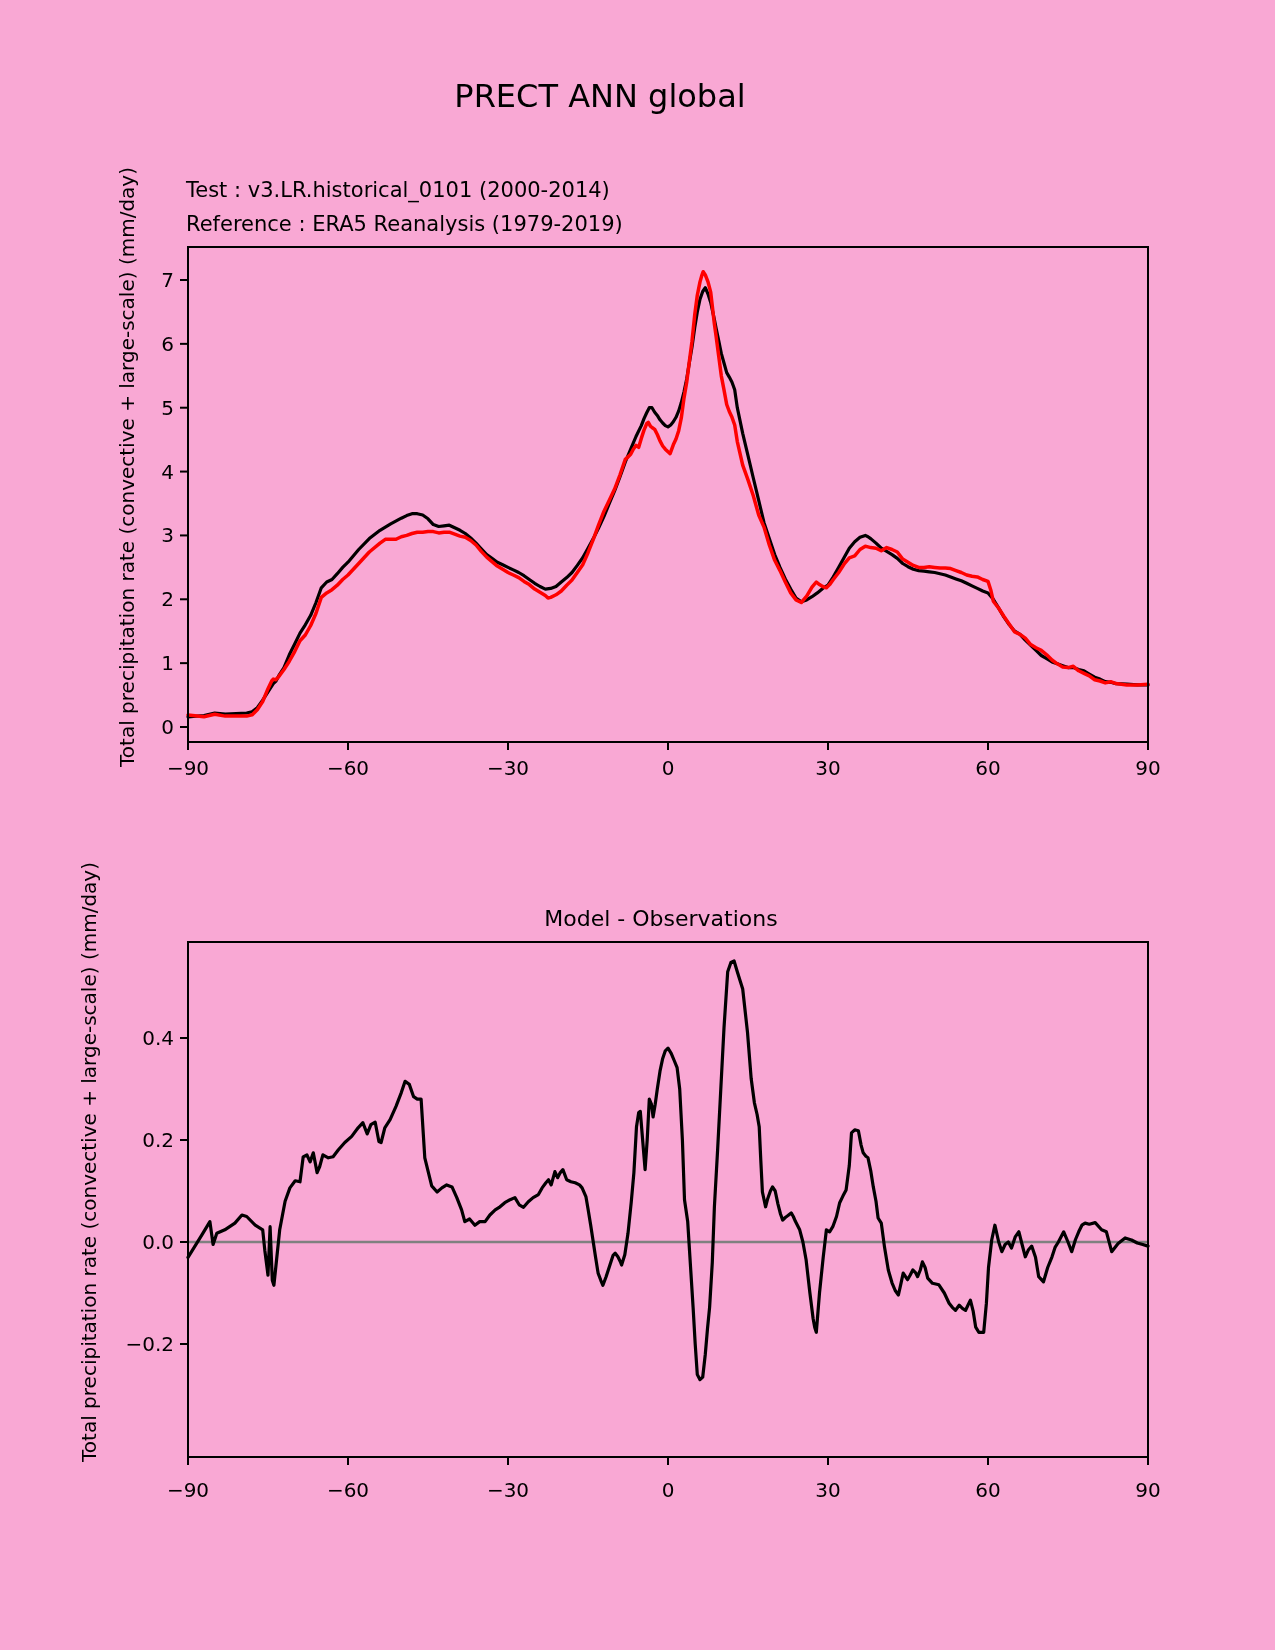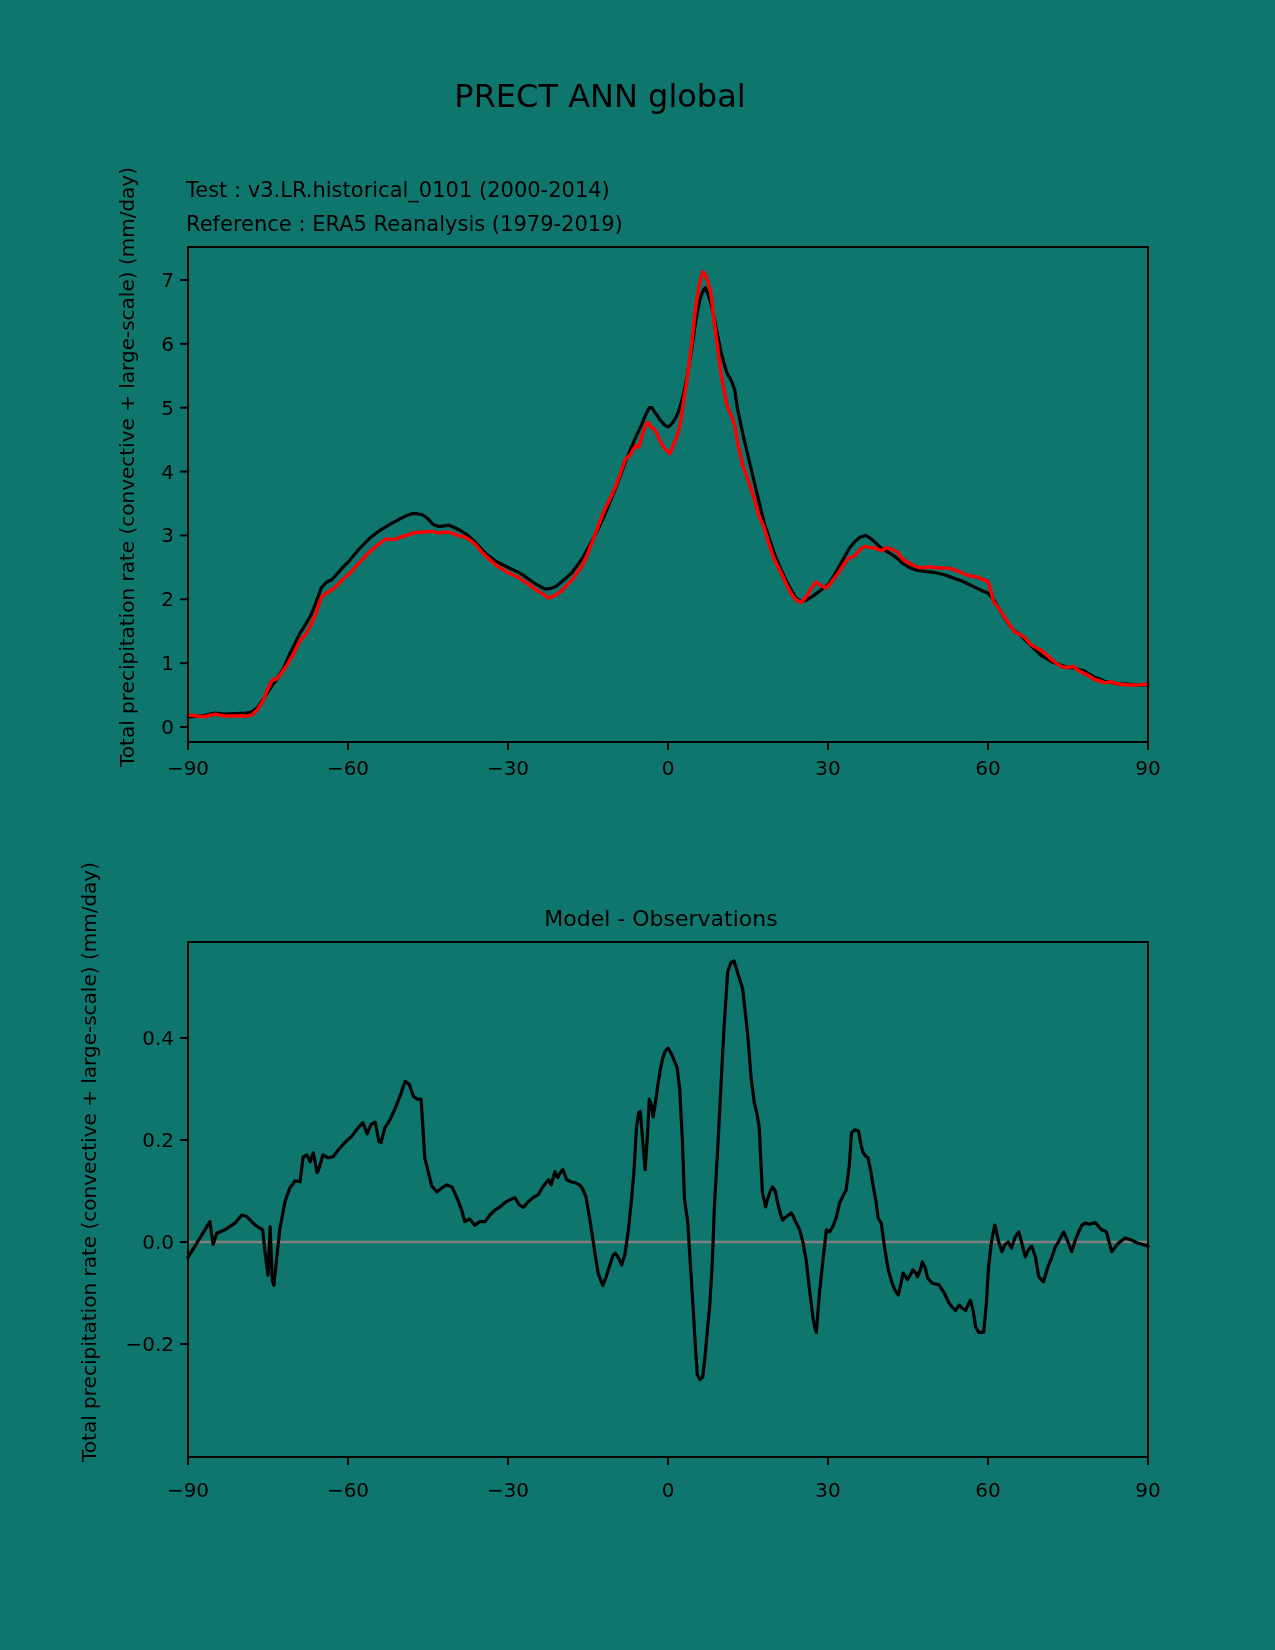--- a/index.html
+++ b/index.html
@@ -1,16 +1,16 @@
 <!DOCTYPE html>
 <html><head>
 <meta charset="utf-8">
 <style>
   html, body { margin: 0; padding: 0; background: #ffffff; }
-  .page { position: relative; width: 1275px; height: 1650px; background: #0f766e; overflow: hidden; }
+  .page { position: relative; width: 1275px; height: 1650px; background: #f9a8d4; overflow: hidden; }
   svg text {
     font-family: "DejaVu Sans", "Liberation Sans", sans-serif;
     fill: #000000;
   }
   .fig-title   { font-size: 32px; }
   .legend-line { font-size: 21px; }
   .axis-label  { font-size: 20px; }
   .panel-title { font-size: 22px; }
   .tick-label  { font-size: 20px; }
 </style>

